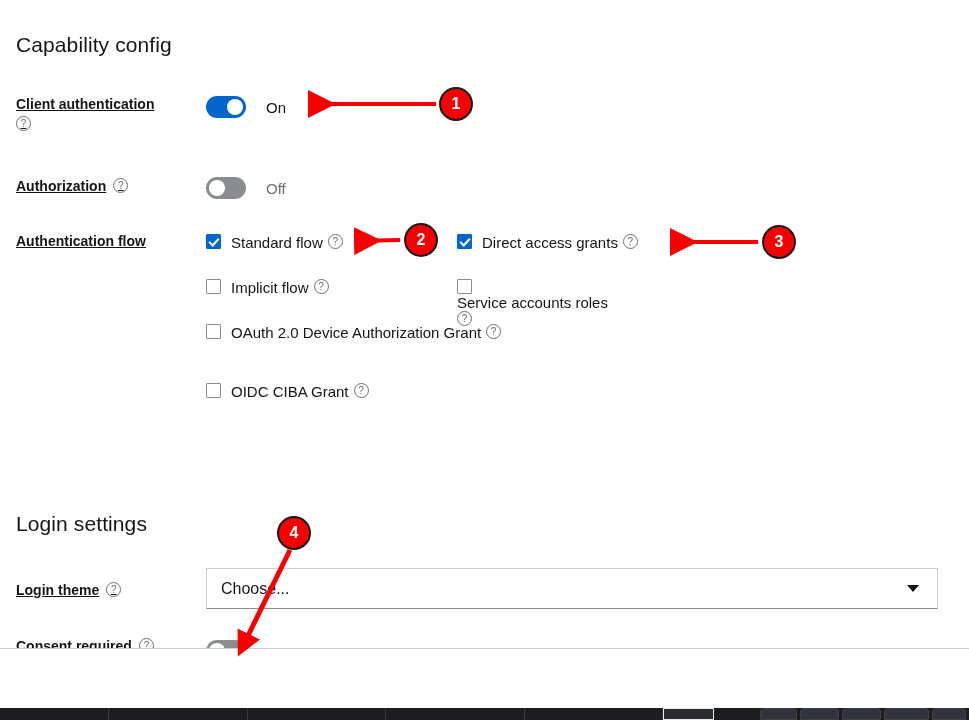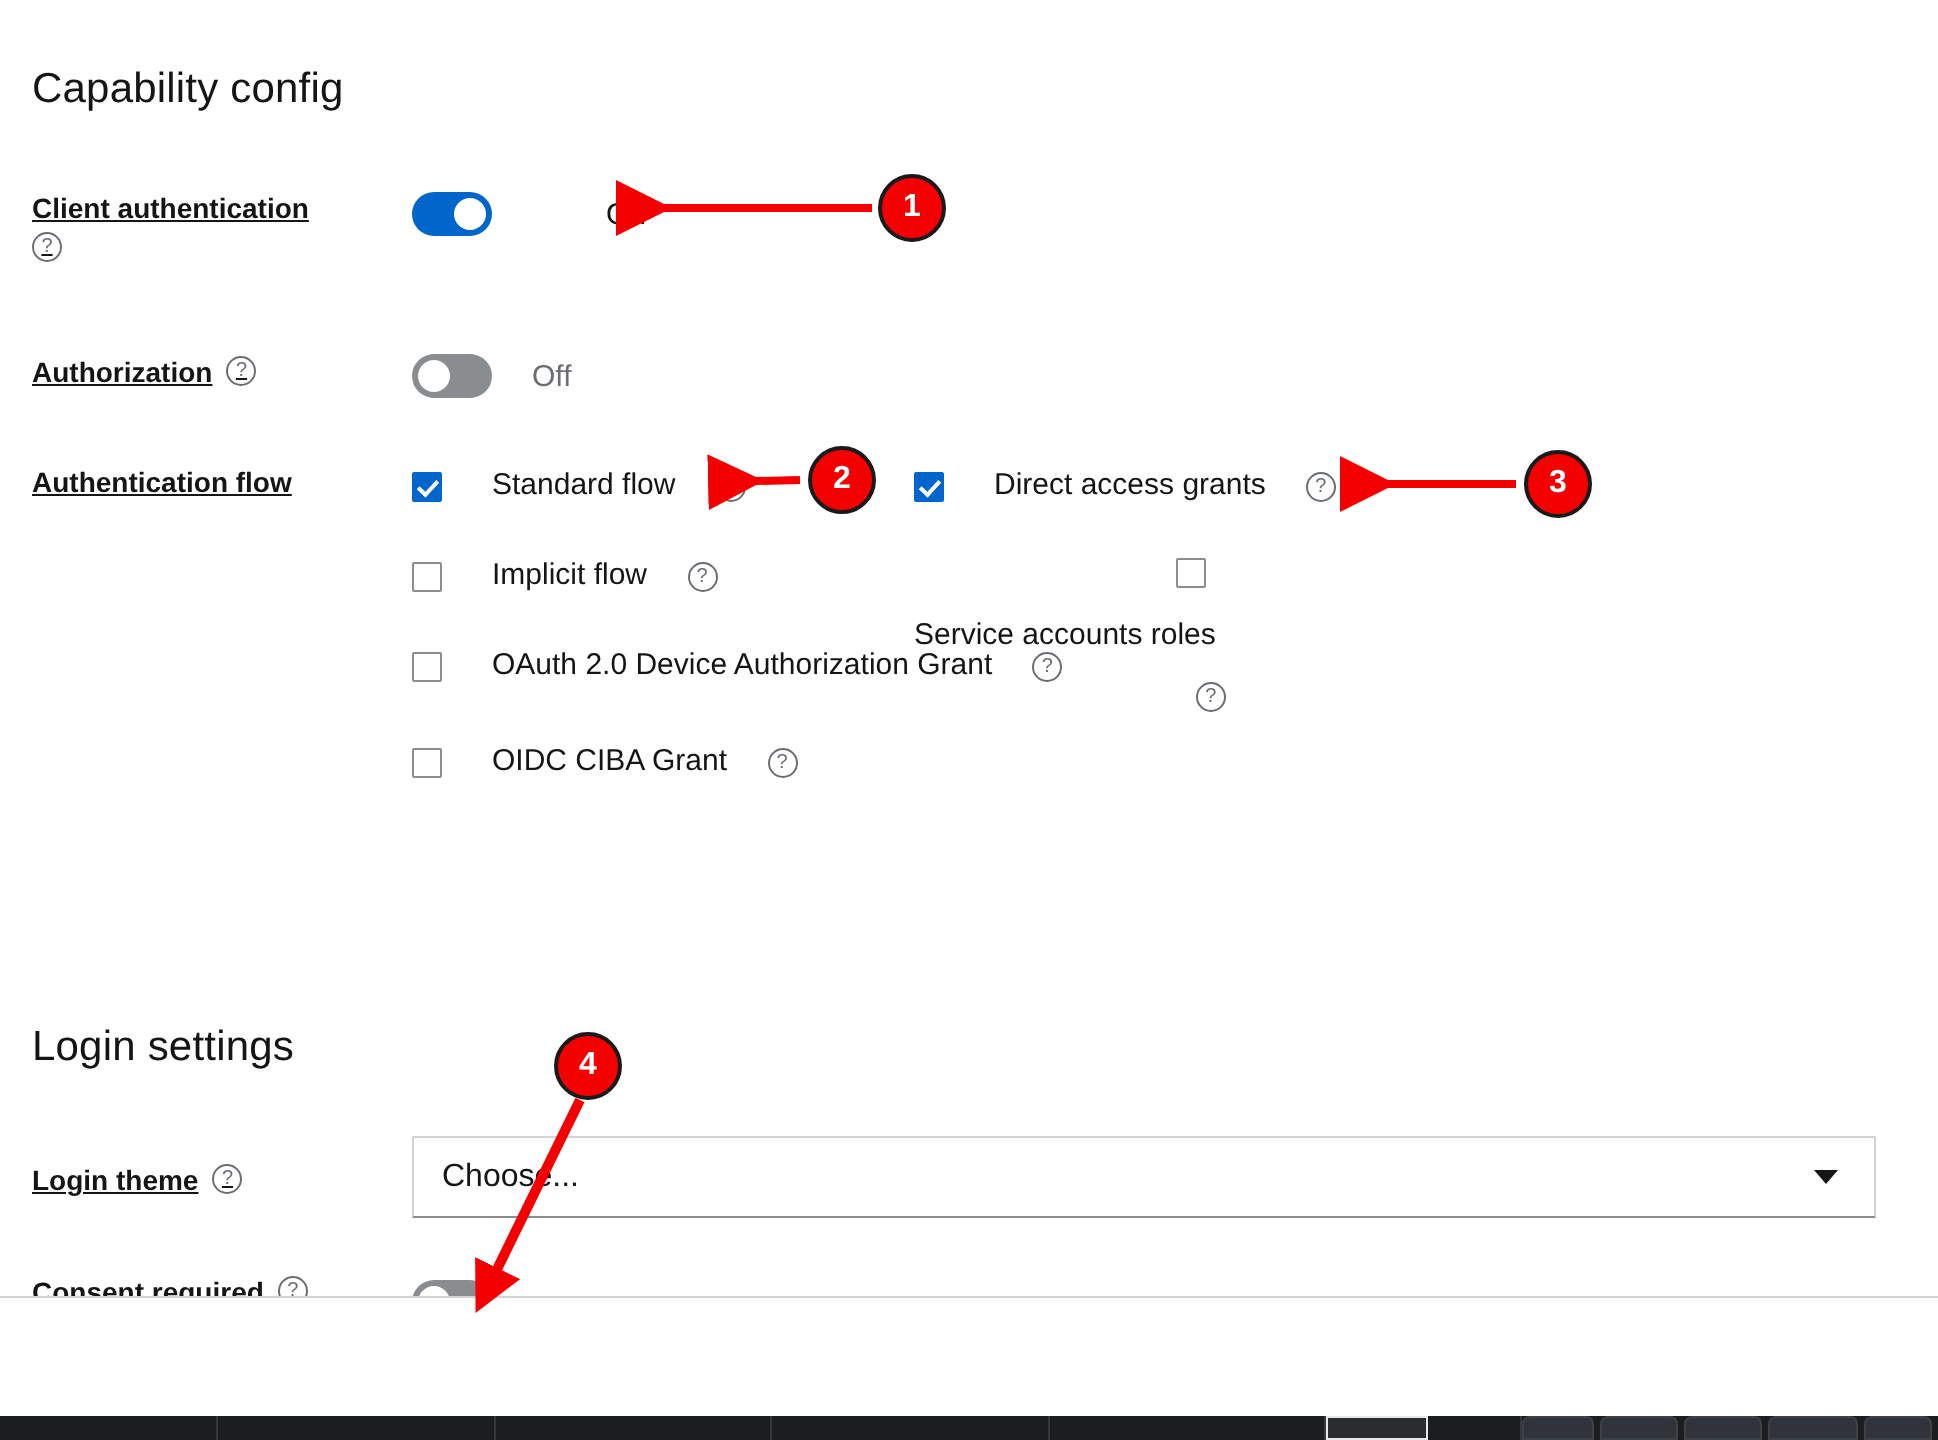--- a/index.html
+++ b/index.html
@@ -93,25 +93,24 @@
     position: absolute;
     font-size: 15px;
     color: #151515;
   }
   .switch-text.dim { color: #6a6e73; text-align: right; }
 
   
   .cbrow {
     position: absolute;
     display: flex;
-    align-items: flex-end;
+    align-items: flex-start;
     font-size: 15px;
     color: #151515;
     white-space: nowrap;
-    gap: 15px;
   }
   .cbox {
     width: 15px; height: 15px;
     border: 1.3px solid #8a8d90;
     background: #fff;
     border-radius: 1px;
     margin-right: 10px;
     flex: none;
     position: relative;
     cursor: pointer;
@@ -236,21 +235,21 @@
 
     <div class="section-title" id="cap-title">Capability config</div>
 
     <div class="row-label wrap" style="left:16px; top:96px; width:180px;">
       <span>Client authentication</span>
       <span class="help below" style="display:block;">?</span>
     </div>
     <div class="switch on" style="left:206px; top:96px;">
       <span class="knob"></span>
     </div>
-    <div class="switch-text" style="left:266px; top:99px;margin-left:37px;">On</div>
+    <div class="switch-text" style="left:266px; top:99px;">On</div>
 
     <div class="row-label" style="left:16px; top:178px;">
       <span>Authorization</span>
       <span class="help inline">?</span>
     </div>
     <div class="switch off" style="left:206px; top:177px;">
       <span class="knob"></span>
     </div>
     <div class="switch-text dim" style="left:266px; top:180px;">Off</div>
 
@@ -281,21 +280,21 @@
       <span class="cblabel">Service accounts roles</span>
       <span class="help">?</span>
     </div>
 
     <div class="cbrow" style="left:206px; top:324px;">
       <span class="cbox"></span>
       <span class="cblabel">OAuth 2.0 Device Authorization Grant</span>
       <span class="help">?</span>
     </div>
 
-    <div class="cbrow" style="left:206px; top:372px;">
+    <div class="cbrow" style="left:206px; top:383px;">
       <span class="cbox"></span>
       <span class="cblabel">OIDC CIBA Grant</span>
       <span class="help">?</span>
     </div>
 
     <div class="section-title" id="login-title">Login settings</div>
 
     <div class="row-label" style="left:16px; top:582px;align-items:center;">
       <span>Login theme</span>
       <span class="help inline">?</span>

